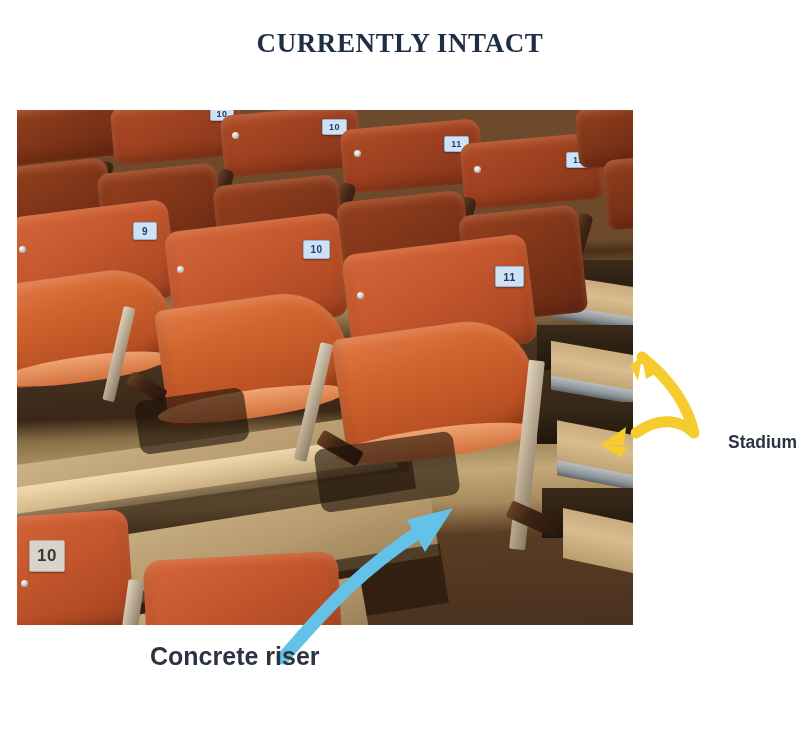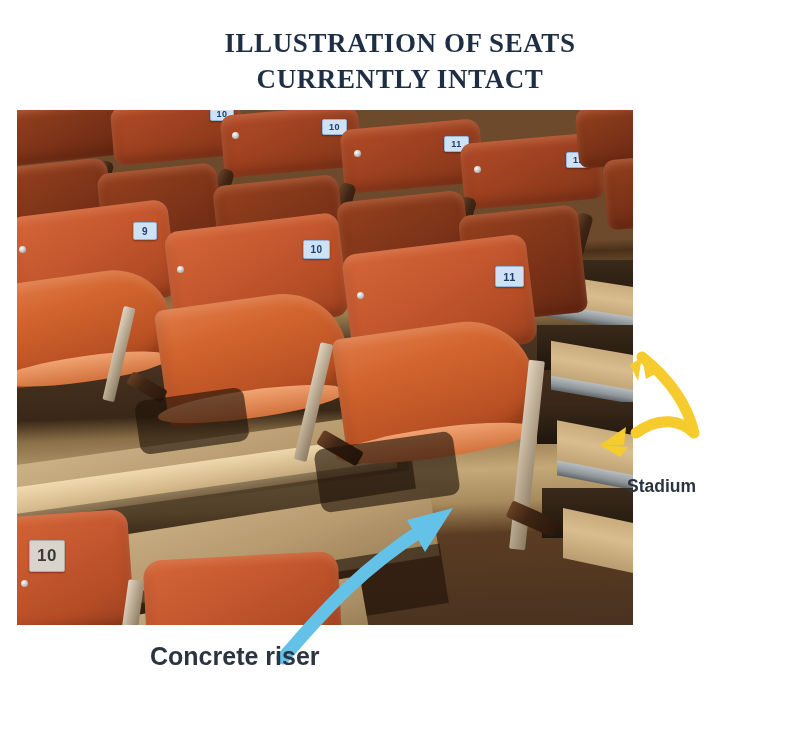--- a/index.html
+++ b/index.html
@@ -144,45 +144,43 @@
   
   #arrow-yellow, #arrow-blue {
     position: absolute;
     pointer-events: none;
   }
   #label-steps {
     position: absolute;
     left: 627px;
     top: 430px;
     width: 170px;
-    text-align: left;
+    text-align: right;
     color: #2b3440;
     font-weight: 700;
     font-size: 17.5px;
     line-height: 1.45;
     font-family: "Liberation Sans", sans-serif;
-    margin-top: 44px;
   }
   #label-steps .lline { display: block; }
   #label-riser {
     position: absolute;
     left: 150px;
     top: 642px;
     width: 260px;
     color: #2b3440;
     font-weight: 700;
     font-size: 25px;
     font-family: "Liberation Sans", sans-serif;
   }
 </style>
 </head>
 <body>
 
 <div id="title-block">
-  <span class="tline">ILLUSTRATION OF SEATS</span>
   <span class="tline">CURRENTLY INTACT</span>
 </div>
 
 <div id="photo">
   <div id="photo-canvas">
 
     <div class="ground"></div>
 
     <div class="step-shadow" style="left:520px; top:150px; width:120px; height:48px;"></div>
     <div class="step" style="left:528px; top:172px; width:112px; height:38px; transform:skewY(9deg);"></div>

